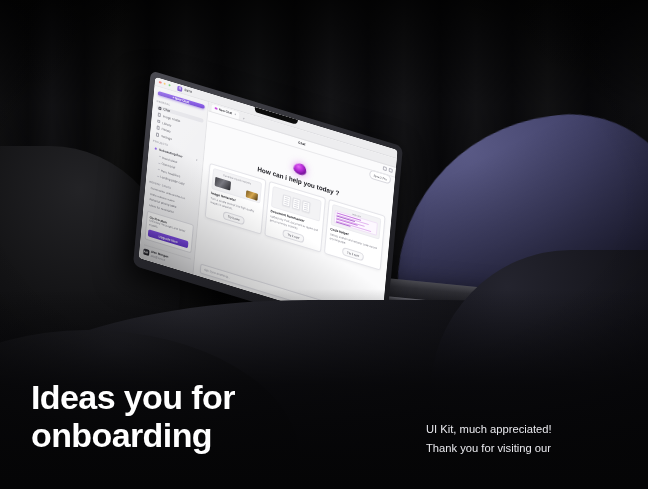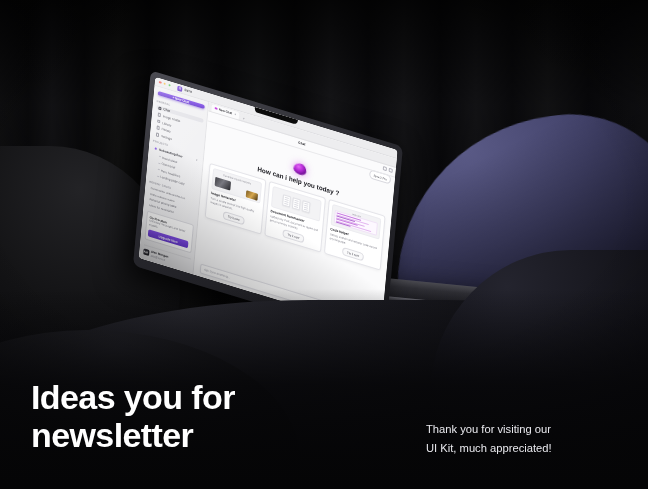--- a/index.html
+++ b/index.html
@@ -494,19 +494,19 @@
 
   <div class="seat"></div>
   <div class="seat-right"></div>
   <div class="seat-front"></div>
   <div class="vignette"></div>
   <div class="bottom-fade"></div>
 </div>
 
 <div class="headline">
   <div>Ideas you for</div>
-  <div>newsletter</div>
+  <div>onboarding</div>
 </div>
 
 <div class="subtext">
+  <div>UI Kit, much appreciated!</div>
   <div>Thank you for visiting our</div>
-  <div>UI Kit, much appreciated!</div>
 </div>
 
 </body></html>

